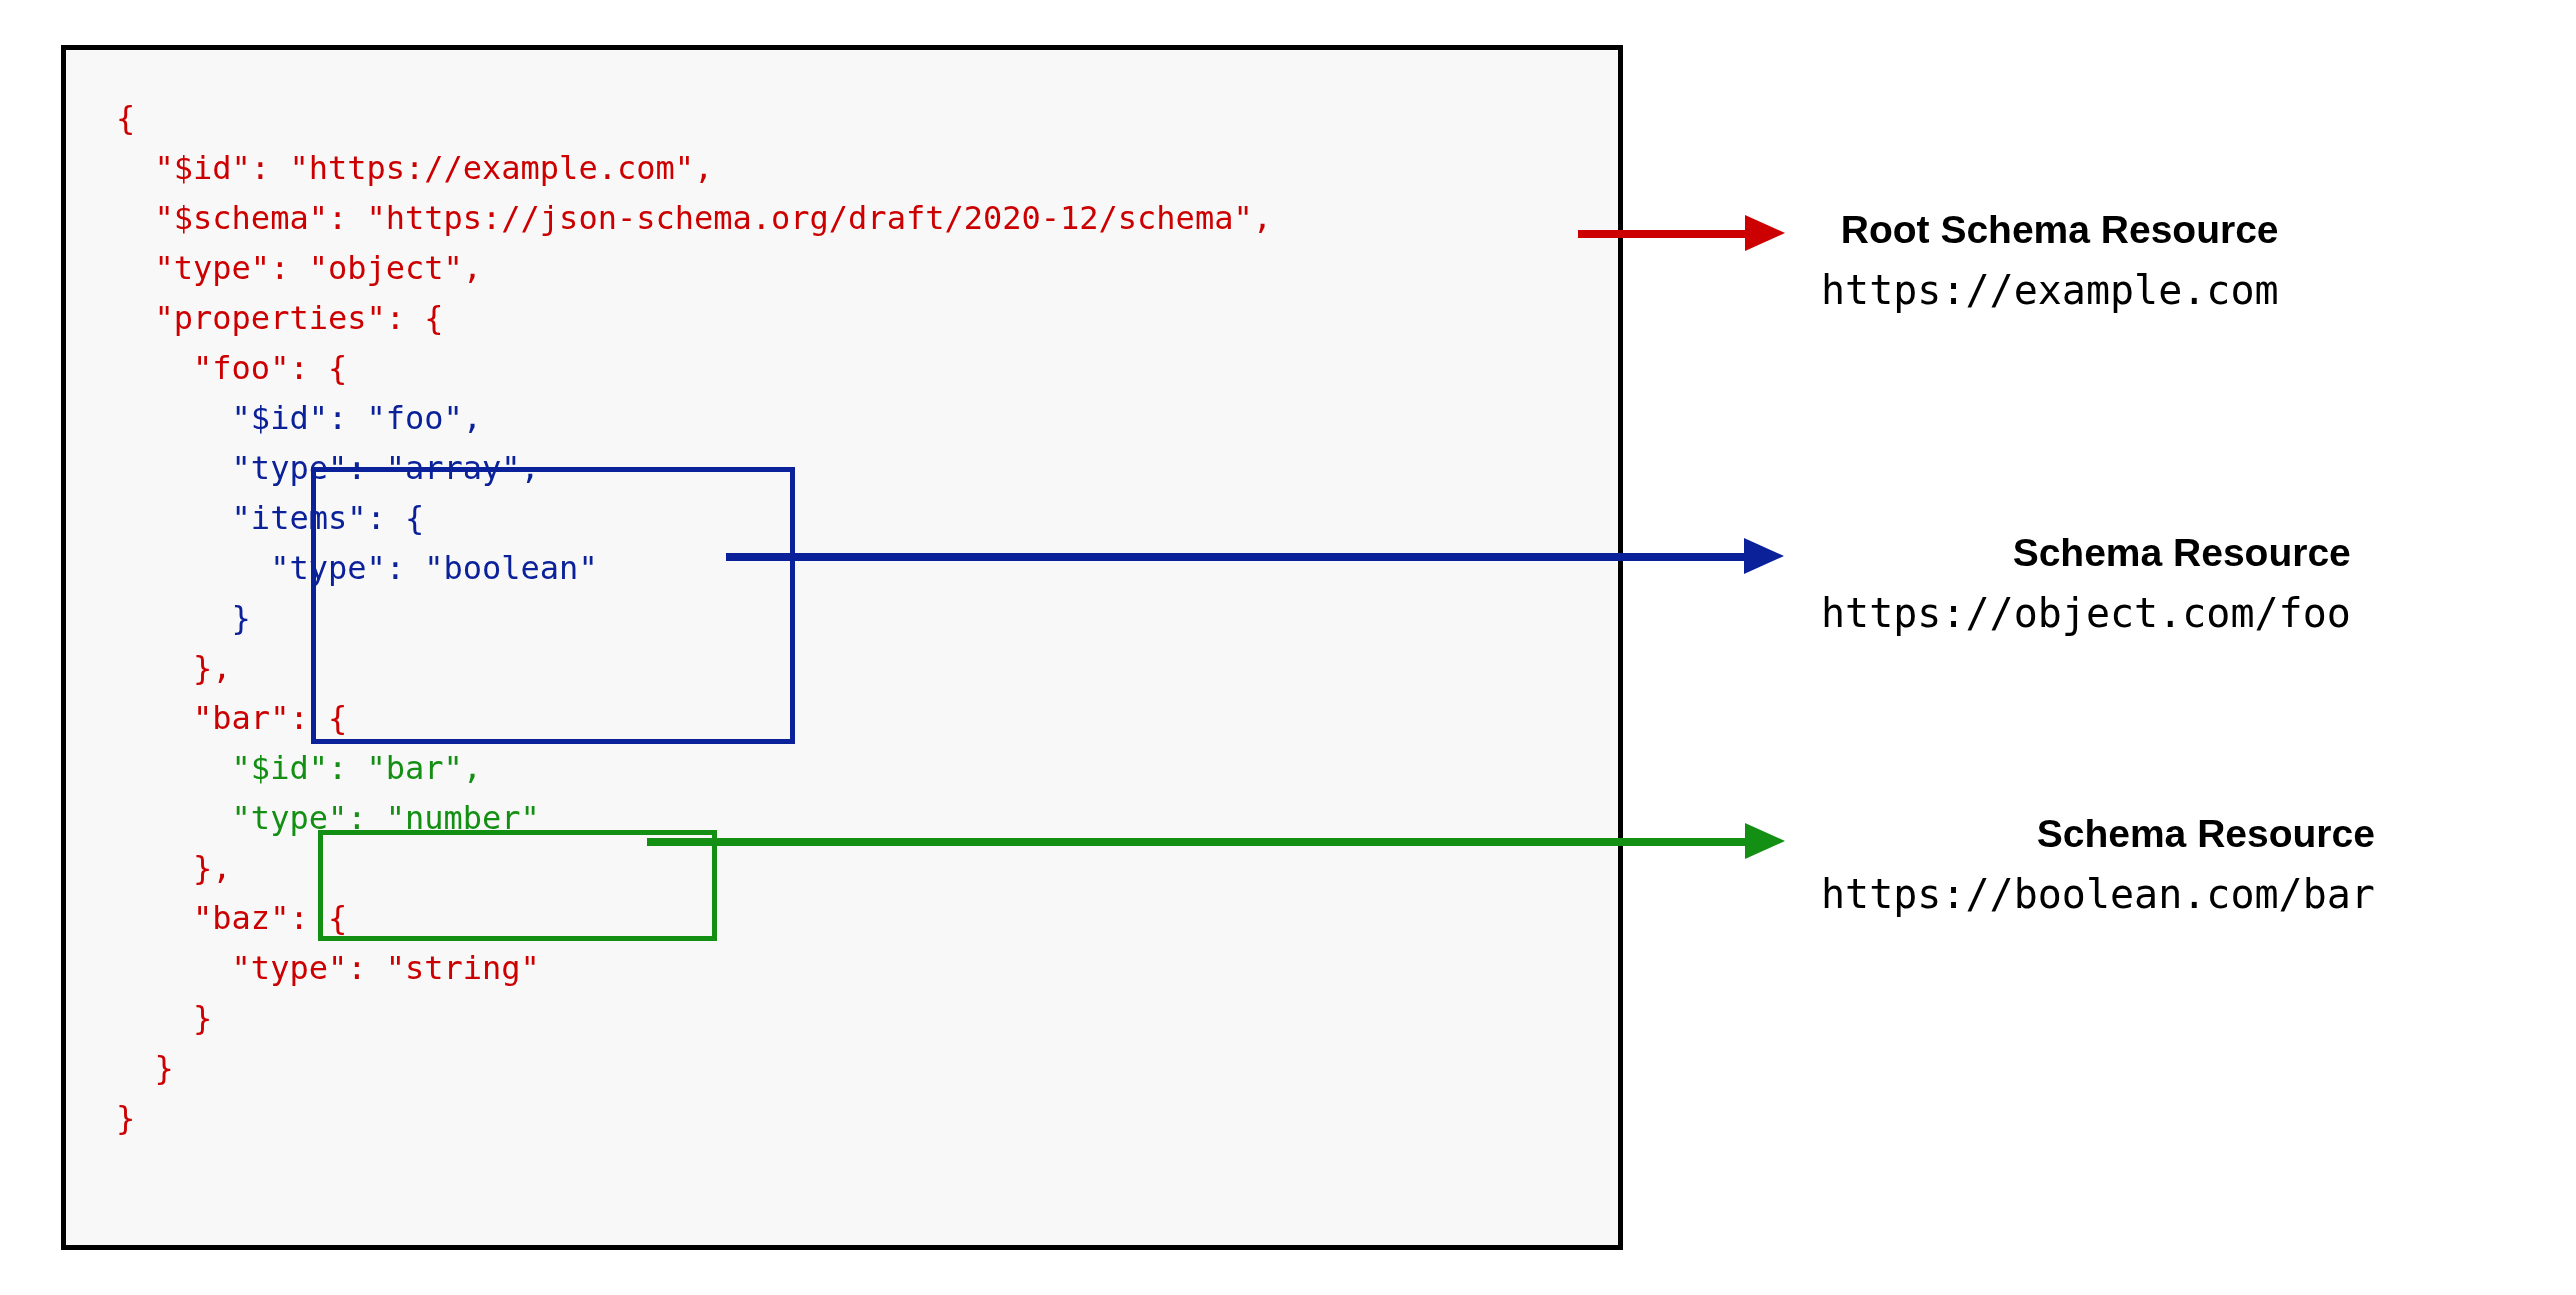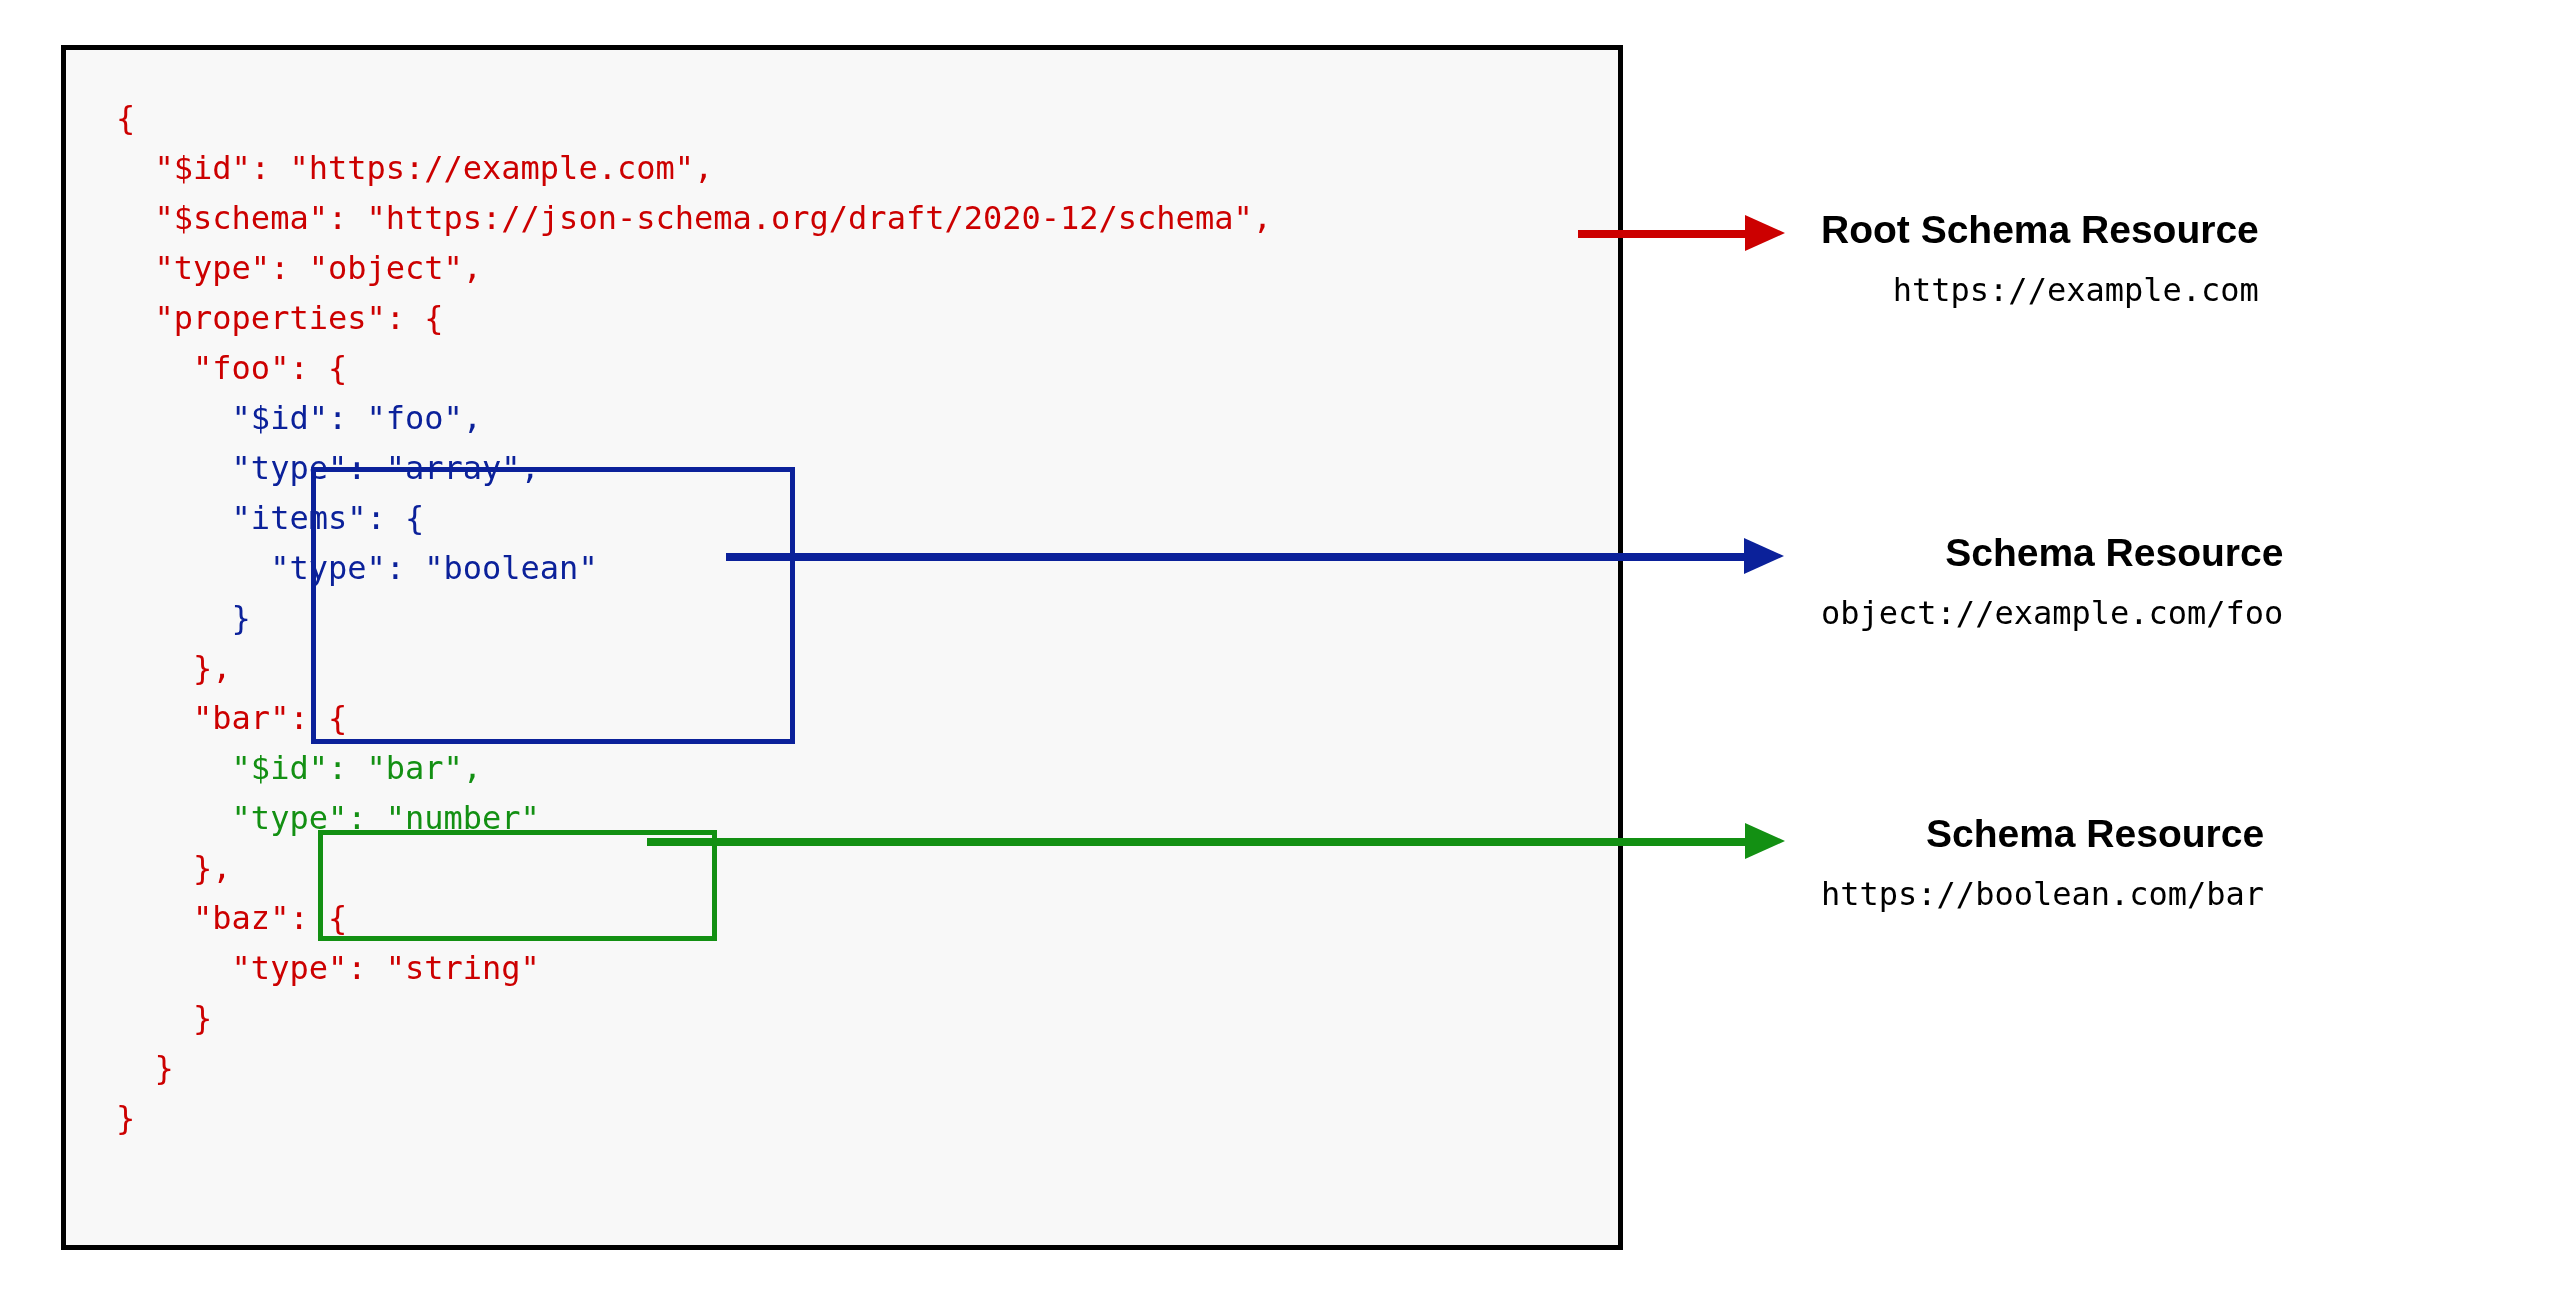--- a/index.html
+++ b/index.html
@@ -114,21 +114,21 @@
     font-family: "Liberation Sans", sans-serif;
     font-weight: bold;
     font-size: 39px;
     line-height: 45px;
     color: #000000;
     white-space: nowrap;
     margin: 0;
   }
   .ann-url {
     font-family: "DejaVu Sans Mono", monospace;
-    font-size: 32px;
+    font-size: 40px;
     line-height: 39px;
     color: #000000;
     white-space: nowrap;
     margin: 0;
     margin-top: 18.7px;
   }
 
   #ann-root { left: 1821px; top: 207px; }
   #ann-foo  { left: 1821px; top: 530px; }
   #ann-bar  { left: 1821px; top: 811px; }
@@ -160,20 +160,20 @@
   <div class="head"></div>
 </div>
 
 <div class="annotation" id="ann-root">
   <p class="ann-title">Root Schema Resource</p>
   <p class="ann-url">https://example.com</p>
 </div>
 
 <div class="annotation" id="ann-foo">
   <p class="ann-title">Schema Resource</p>
-  <p class="ann-url">object://example.com/foo</p>
+  <p class="ann-url">https://object.com/foo</p>
 </div>
 
 <div class="annotation" id="ann-bar">
   <p class="ann-title">Schema Resource</p>
   <p class="ann-url">https://boolean.com/bar</p>
 </div>
 
 
 </body></html>

